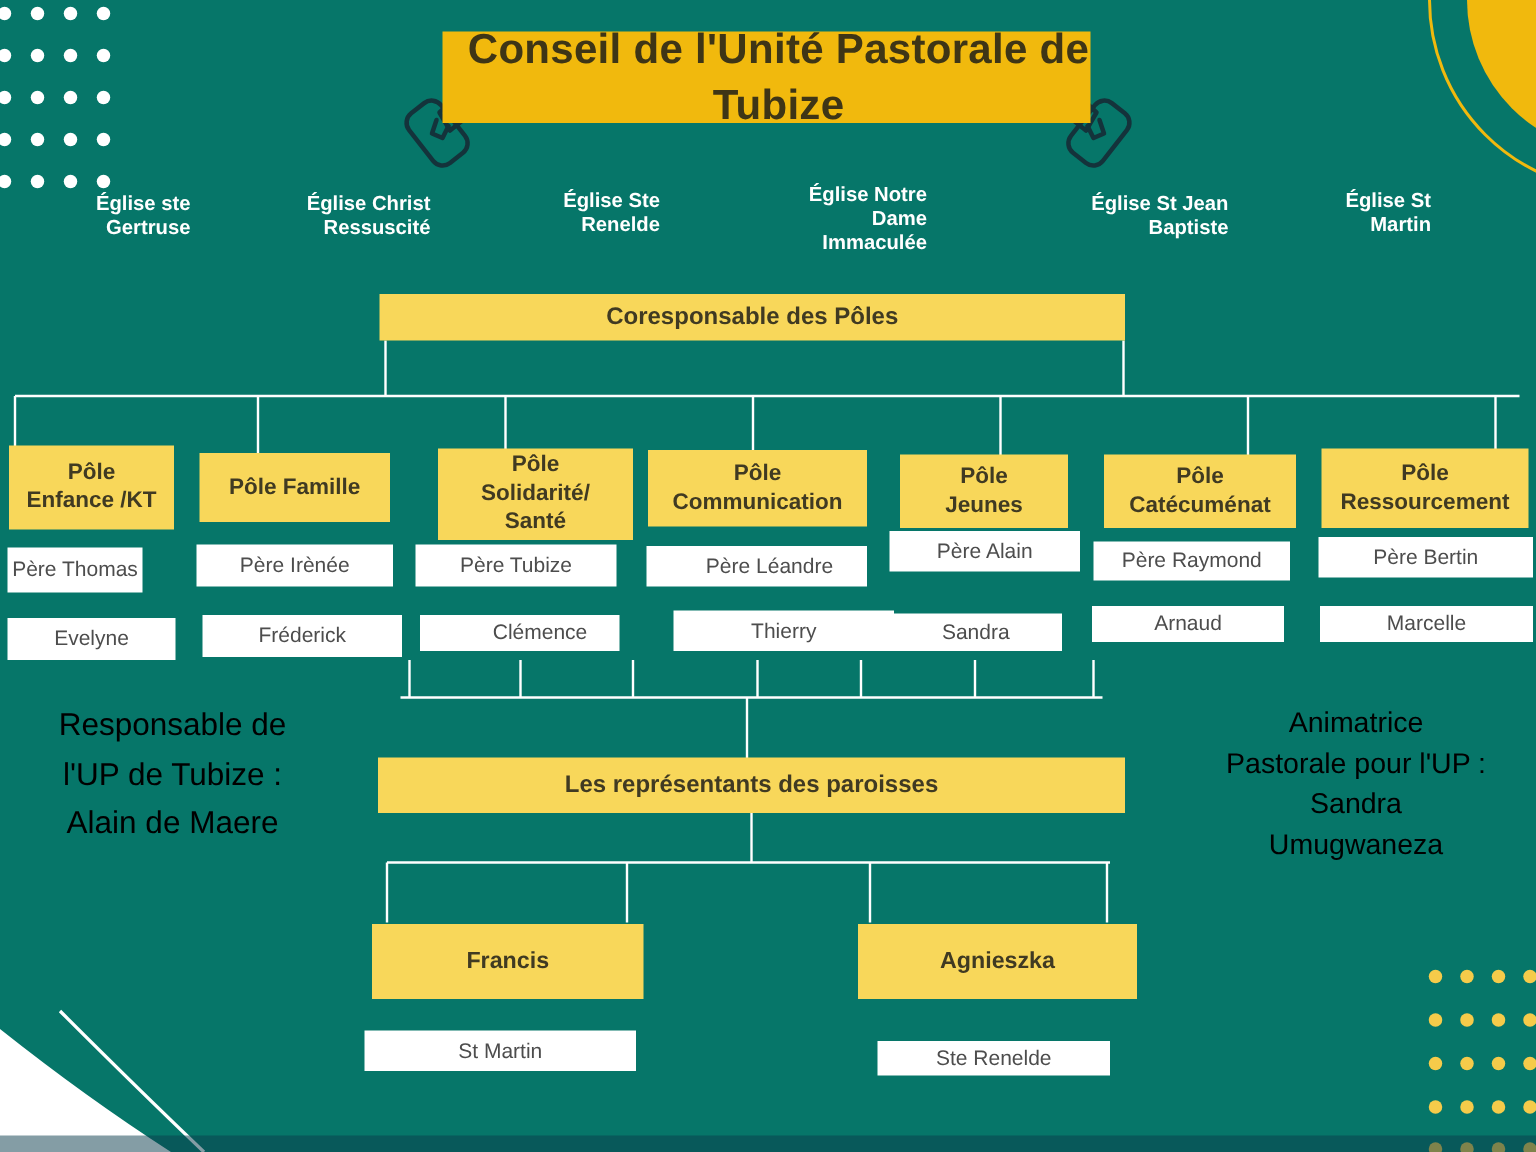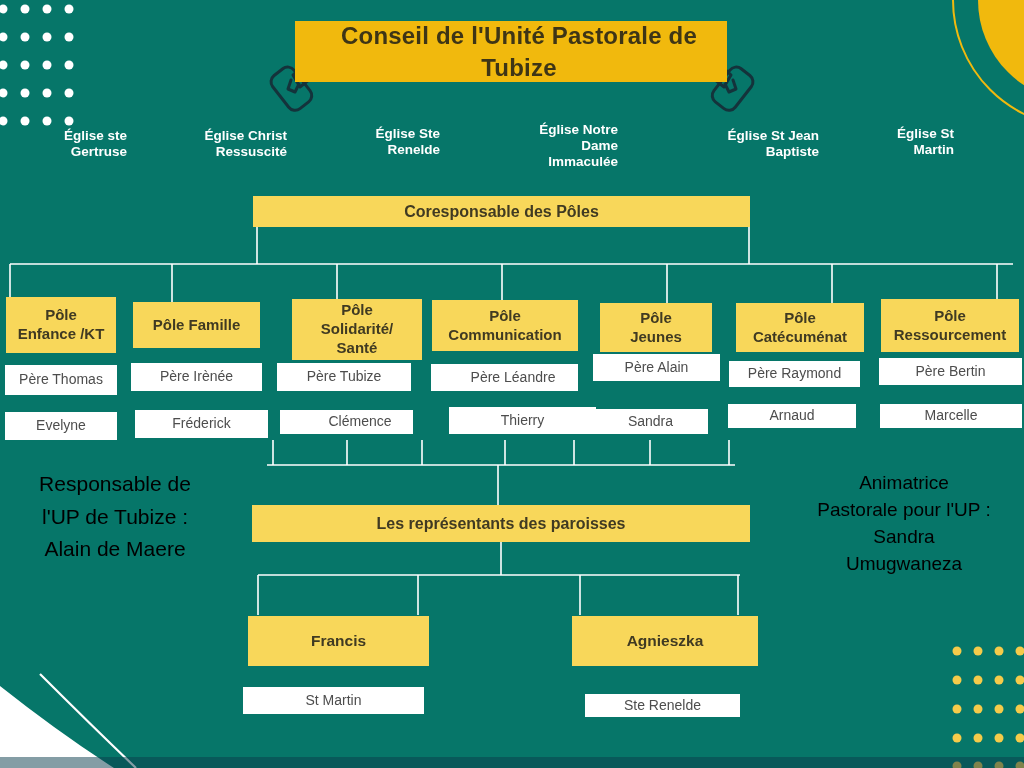--- a/index.html
+++ b/index.html
@@ -9,21 +9,21 @@
     background:#067669;
     font-family:"Liberation Sans",sans-serif;
     overflow:hidden;
   }
   svg.decor{position:absolute;inset:0;width:1024px;height:768px;display:block;}
   .abs{position:absolute;box-sizing:border-box;}
   .title-banner{
     left:295px;top:21px;width:432px;height:61px;
     background:#F1B90D;color:#3E3516;
     display:flex;align-items:center;justify-content:center;text-align:center;
-    font-size:24px;font-weight:bold;line-height:1.3;white-space:pre-line;letter-spacing:.2px;padding-left:16px;
+    font-size:28px;font-weight:bold;line-height:1.3;white-space:pre-line;letter-spacing:.2px;padding-left:16px;
   }
   .church{
     color:#FFFFFF;font-size:13.5px;font-weight:bold;text-align:right;
     line-height:1.18;white-space:pre-line;
   }
   .bar{
     background:#F8D75A;color:#403A22;
     display:flex;align-items:center;justify-content:center;text-align:center;
     font-size:16px;font-weight:bold;
   }
@@ -166,21 +166,21 @@
 Santé</div>
   <div class="abs ybox" style="left:432px;top:300px;width:146px;height:51px;">Pôle
 Communication</div>
   <div class="abs ybox" style="left:600px;top:303px;width:112px;height:49px;">Pôle
 Jeunes</div>
   <div class="abs ybox" style="left:736px;top:303px;width:128px;height:49px;">Pôle
 Catécuménat</div>
   <div class="abs ybox" style="left:881px;top:299px;width:138px;height:53px;">Pôle
 Ressourcement</div>
 
-  <div class="abs wbox" style="left:5px;top:365px;width:112px;height:30px;">Père Thomas</div>
+  <div class="abs wbox" style="left:5px;top:365px;width:90px;height:30px;">Père Thomas</div>
   <div class="abs wbox" style="left:131px;top:363px;width:131px;height:28px;">Père Irènée</div>
   <div class="abs wbox" style="left:277px;top:363px;width:134px;height:28px;">Père Tubize</div>
   <div class="abs wbox" style="left:431px;top:364px;width:147px;height:27px;padding-left:17px;">Père Léandre</div>
   <div class="abs wbox" style="left:593px;top:354px;width:127px;height:27px;">Père Alain</div>
   <div class="abs wbox" style="left:729px;top:361px;width:131px;height:26px;">Père Raymond</div>
   <div class="abs wbox" style="left:879px;top:358px;width:143px;height:27px;">Père Bertin</div>
 
   <div class="abs wbox" style="left:5px;top:412px;width:112px;height:28px;">Evelyne</div>
   <div class="abs wbox" style="left:135px;top:410px;width:133px;height:28px;">Fréderick</div>
   <div class="abs wbox" style="left:280px;top:410px;width:133px;height:24px;padding-left:27px;">Clémence</div>

